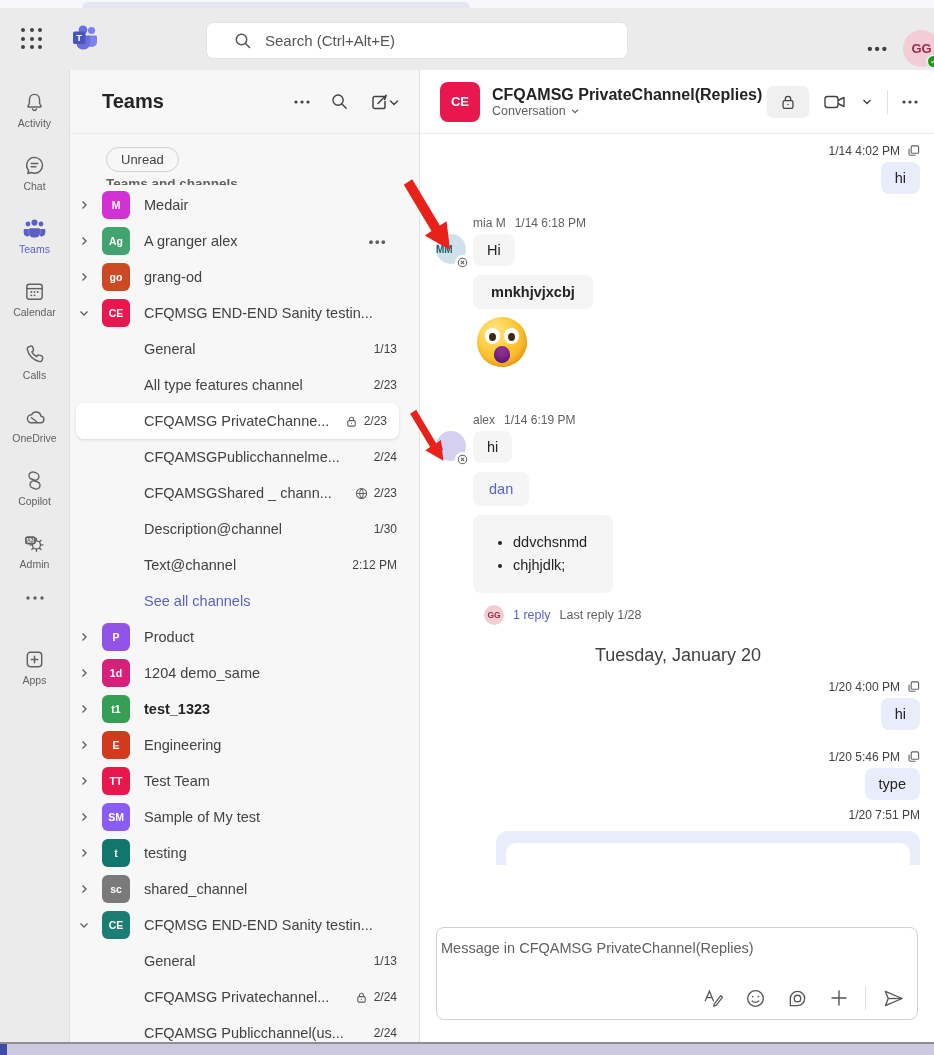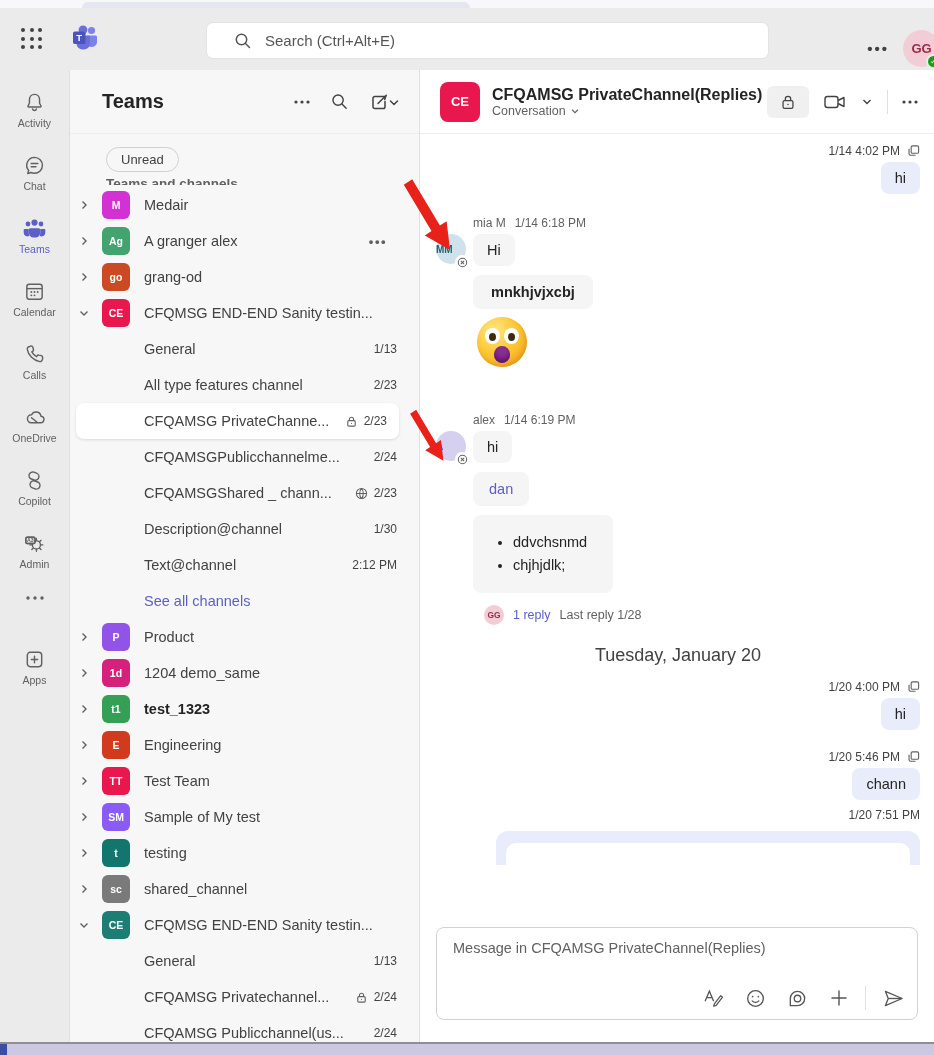--- a/index.html
+++ b/index.html
@@ -9,21 +9,21 @@
 
   
   .top-sliver { position:absolute; top:0; left:0; width:934px; height:8px; background:#f7f7fc; }
   .top-sliver .shape { position:absolute; left:82px; top:2px; width:388px; height:6px; background:#e4e6f2; border-radius:8px 8px 0 0; }
 
   
   .topbar { position:absolute; top:8px; left:0; width:934px; height:62px; background:#ebebeb; display:flex; align-items:center; }
   .waffle { width:26px; height:26px; margin-left:19px; display:grid; grid-template-columns:repeat(3,1fr); gap:4px; padding:2px; cursor:pointer; }
   .waffle i { width:4px; height:4px; border-radius:50%; background:#424242; }
   .tlogo { margin-left:26px; }
-  .searchbox { position:absolute; left:207px; top:15px; width:561px; height:35px; background:#fff; border-radius:6px; display:flex; align-items:center; padding-left:30px; box-shadow:0 0 0 1px #e3e3e3; }
+  .searchbox { position:absolute; left:207px; top:15px; width:420px; height:35px; background:#fff; border-radius:6px; display:flex; align-items:center; padding-left:30px; box-shadow:0 0 0 1px #e3e3e3; }
   .searchbox input { border:none; outline:none; flex:1; font-size:15px; color:#424242; background:transparent; font-family:inherit; }
   .searchbox input::placeholder { color:#555; }
   .topbar-more { position:absolute; right:45px; top:32px; color:#424242; letter-spacing:2px; font-size:15px; font-weight:bold; cursor:pointer; }
   .me-avatar { position:absolute; left:903px; top:22px; width:37px; height:37px; border-radius:50%; background:#f2cdd6; color:#9b2c48; font-size:13px; font-weight:bold; display:flex; align-items:center; justify-content:center; cursor:pointer; }
   .me-avatar .presence { position:absolute; right:-1px; bottom:-2px; width:15px; height:15px; border-radius:50%; background:#13a10e; border:2px solid #ebebeb; color:#fff; font-size:8px; line-height:11px; text-align:center; }
 
   
   .main { position:absolute; top:70px; left:0; width:934px; height:972px; display:flex; }
 
   
@@ -91,21 +91,21 @@
   .reply-avatar { width:20px; height:20px; border-radius:50%; background:#f2cdd6; color:#9b2c48; font-size:8.5px; font-weight:bold; display:flex; align-items:center; justify-content:center; }
   .reply-link { color:#5b5fc7; cursor:pointer; }
   .reply-last { color:#616161; }
   .date-divider { align-self:center; font-size:18px; color:#424242; margin:20px 0 8px; }
   .partial-bubble { align-self:flex-end; width:424px; height:34px; background:#e9ecfa; border-radius:12px 12px 0 0; overflow:hidden; margin-top:9px; }
   .partial-bubble .inner-card { margin:12px 10px 0; height:30px; background:#fff; border-radius:10px 10px 0 0; }
 
   
   .compose-wrap { flex:none; padding:21px 16px 22px; }
   .compose { border:1px solid #d1d1d1; border-radius:8px; background:#fff; height:93px; position:relative; }
-  .compose input { position:absolute; top:12px; left:16px; right:16px; border:none; outline:none; font-size:14.5px; font-family:inherit; color:#242424; background:transparent; }
+  .compose input { position:absolute; top:12px; left:4px; right:16px; border:none; outline:none; font-size:14.5px; font-family:inherit; color:#242424; background:transparent; }
   .compose input::placeholder { color:#616161; }
   .compose-icons { position:absolute; right:12px; bottom:9px; display:flex; align-items:center; gap:21px; color:#565656; }
   .compose-icons .ic { cursor:pointer; display:flex; }
   .compose .vdiv { margin:0 -5px; }
 
   
   .bottom-sliver { position:absolute; left:0; top:1042px; width:934px; height:13px; background:#cdc8e2; border-top:2px solid #8f8f8f; }
   .bottom-sliver .blue { position:absolute; left:0; top:0; width:7px; height:11px; background:#3d4da3; }
 
   
@@ -609,21 +609,21 @@
         </div>
         <div class="bubble sent" style="margin-top:4px;">hi</div>
 
         <div class="meta-row" style="margin-top:20px;">
           <span>1/20 5:46 PM</span>
           <svg width="13" height="13" viewBox="0 0 14 14" fill="none" stroke="#616161" stroke-width="1.2">
               <rect x="4.5" y="2" width="8" height="8" rx="1.5"></rect>
               <path d="M2.2 5.2v5.3A1.6 1.6 0 0 0 3.8 12.1h5.4"></path>
             </svg>
         </div>
-        <div class="bubble sent" style="margin-top:4px;">chann</div>
+        <div class="bubble sent" style="margin-top:4px;">type</div>
 
         <div class="meta-row" style="margin-top:8px;">
           <span>1/20 7:51 PM</span>
         </div>
         <div class="partial-bubble">
           <div class="inner-card"></div>
         </div>
       </div>
 
       <div class="compose-wrap">

